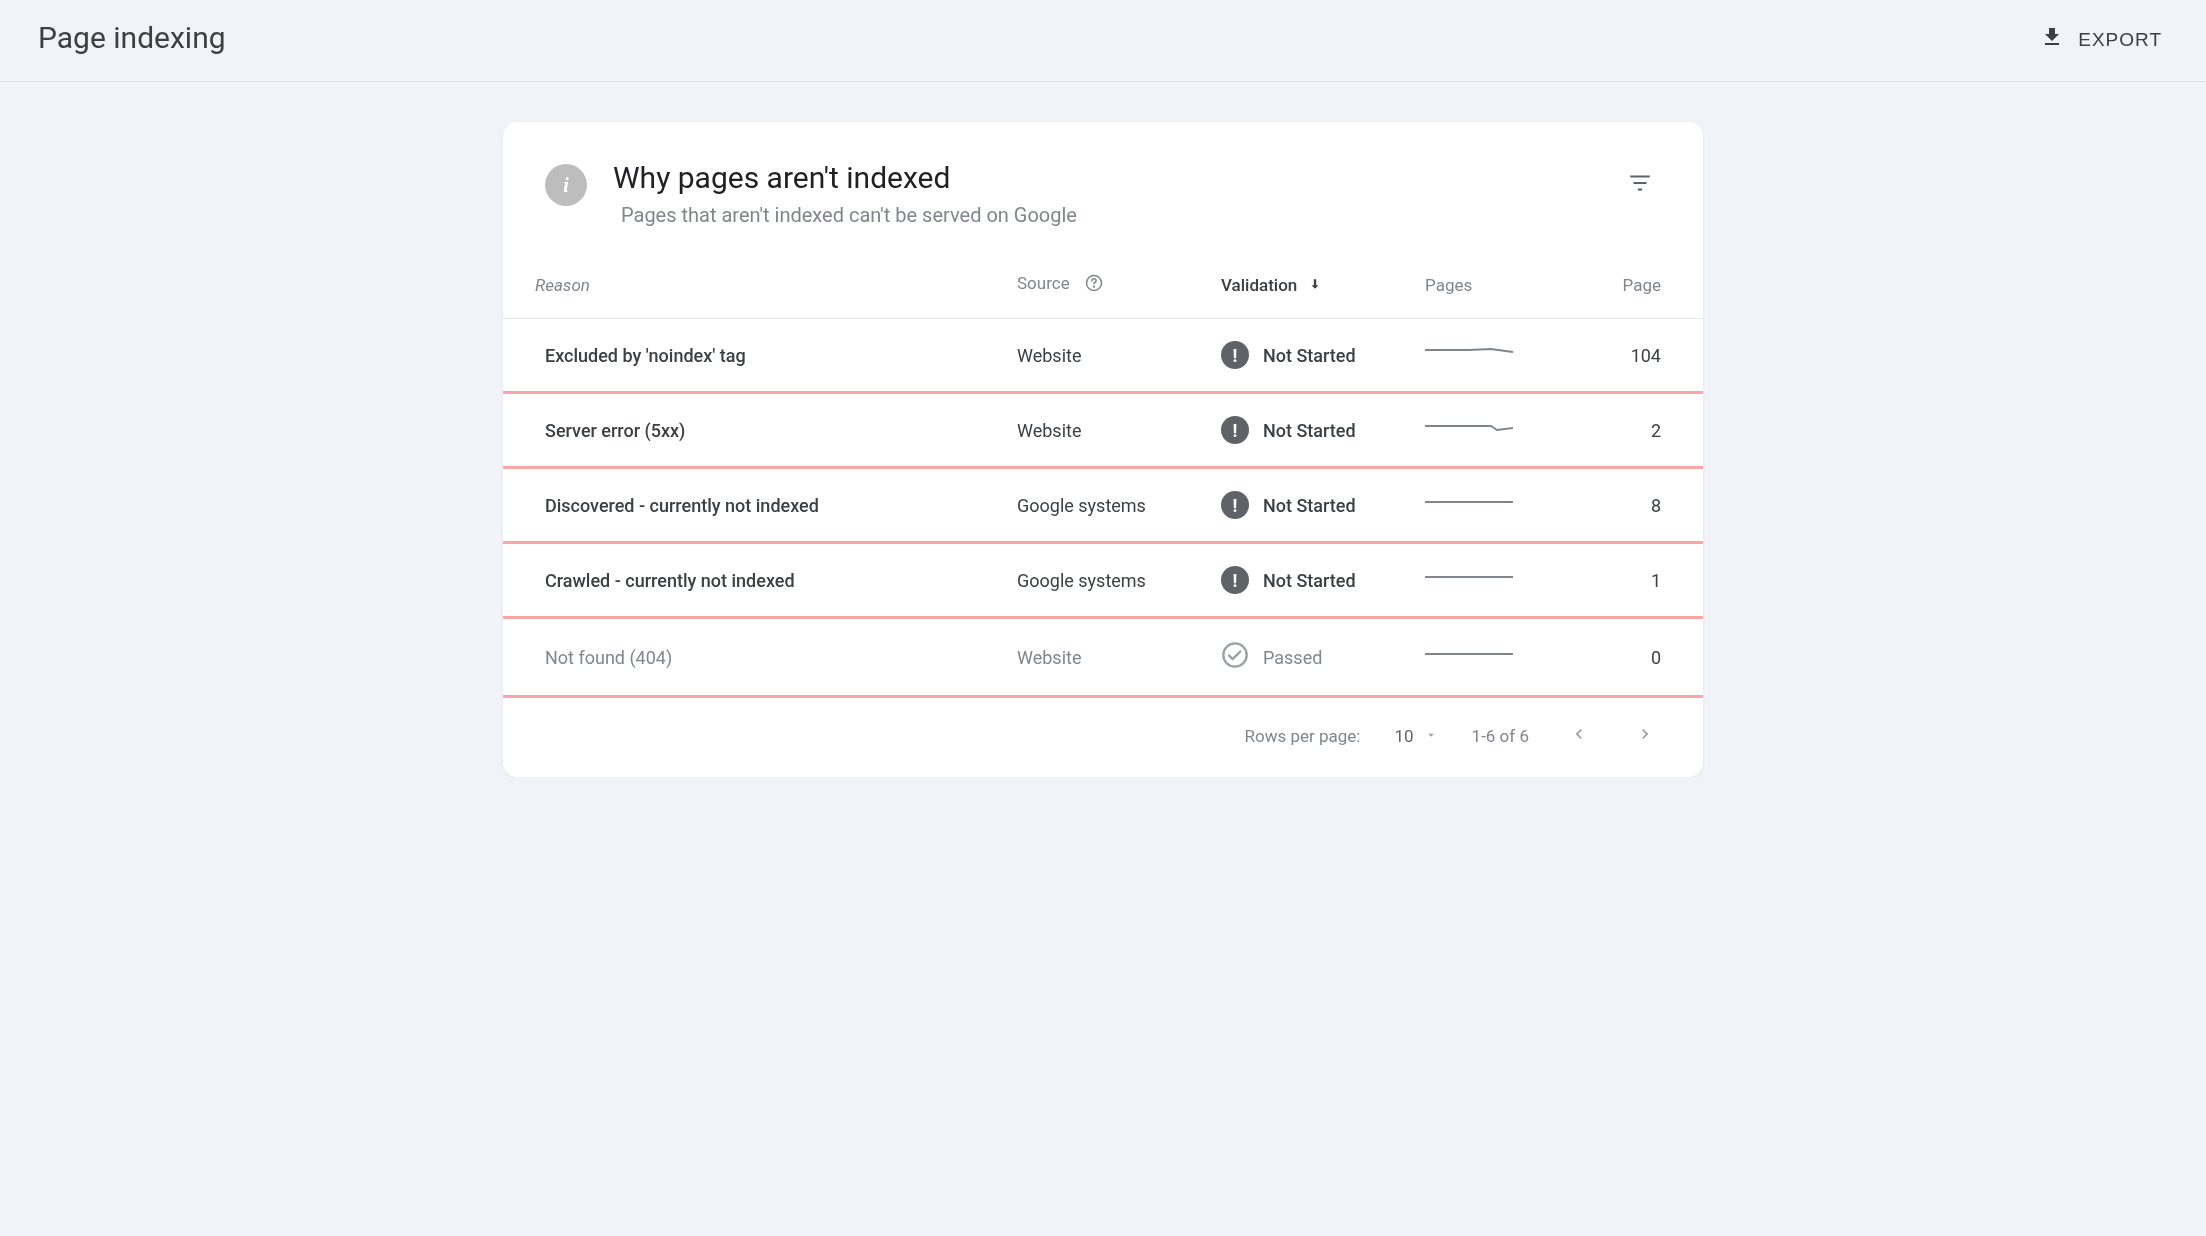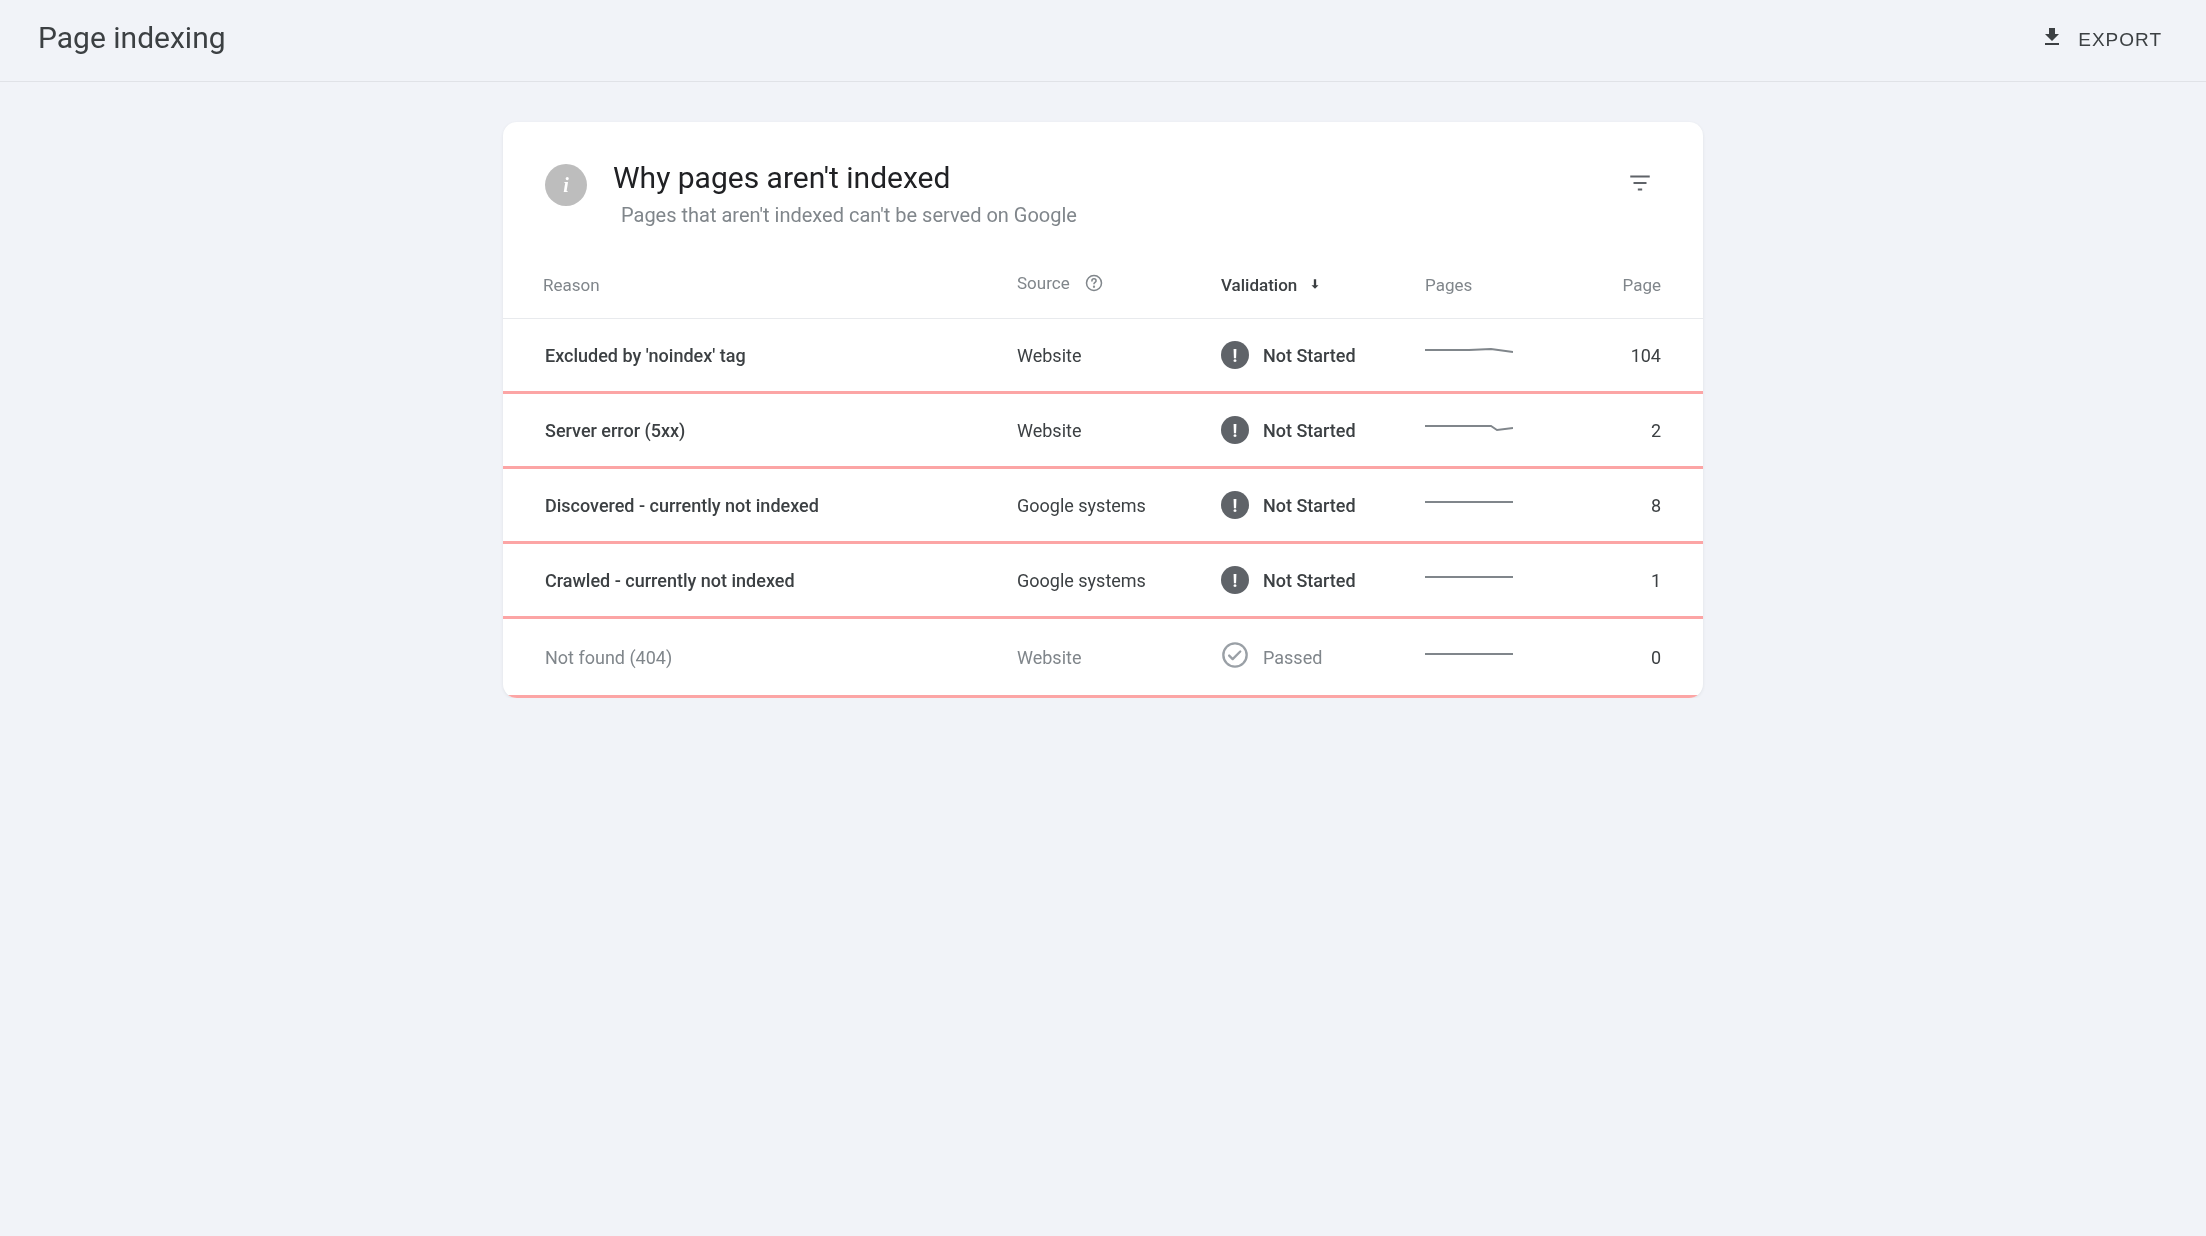--- a/index.html
+++ b/index.html
@@ -93,21 +93,21 @@
       border-collapse: collapse;
     }
     .table th {
       text-align: left;
       font-weight: 400;
       font-size: 17px;
       color: #80868b;
       padding: 20px 10px 22px 10px;
       border-bottom: 1px solid #e8eaed;
     }
-    .table th:first-child { padding-left: 40px; }
+    .table th:first-child { padding-left: 32px; font-style: italic; }
     .table th:last-child { padding-right: 42px; text-align: right; }
     .table th.col-validation { color: #3c4043; font-weight: 500; }
     .sort-arrow { margin-left: 6px; }
     .help-icon-btn {
       background: none;
       border: none;
       padding: 0;
       margin-left: 10px;
       vertical-align: middle;
       cursor: pointer;
@@ -309,13 +309,39 @@
             </div>
           </td>
           <td><svg class="trend-svg" viewBox="0 0 88 20">
               <polyline points="0,9 22,9 44,9 66,9 88,9"></polyline>
             </svg></td>
           <td>0</td>
         </tr>
       </tbody>
   </table>
 
+  <div class="pagination">
+    <span>Rows per page:</span>
+    <div class="rows-select">
+      <span>10</span>
+      <span>
+        <svg viewBox="0 0 24 24">
+            <path d="M7 10l5 5 5-5z"></path>
+          </svg>
+      </span>
+    </div>
+    <span>1-6 of 6</span>
+    <button class="pager-btn">
+      <span>
+        <svg viewBox="0 0 24 24">
+            <path d="M15.4 7.4L14 6l-6 6 6 6 1.4-1.4L10.8 12z"></path>
+          </svg>
+      </span>
+    </button>
+    <button class="pager-btn">
+      <span>
+        <svg viewBox="0 0 24 24">
+            <path d="M8.6 16.6L10 18l6-6-6-6-1.4 1.4L13.2 12z"></path>
+          </svg>
+      </span>
+    </button>
+  </div>
 </div>
 
 </body></html>

